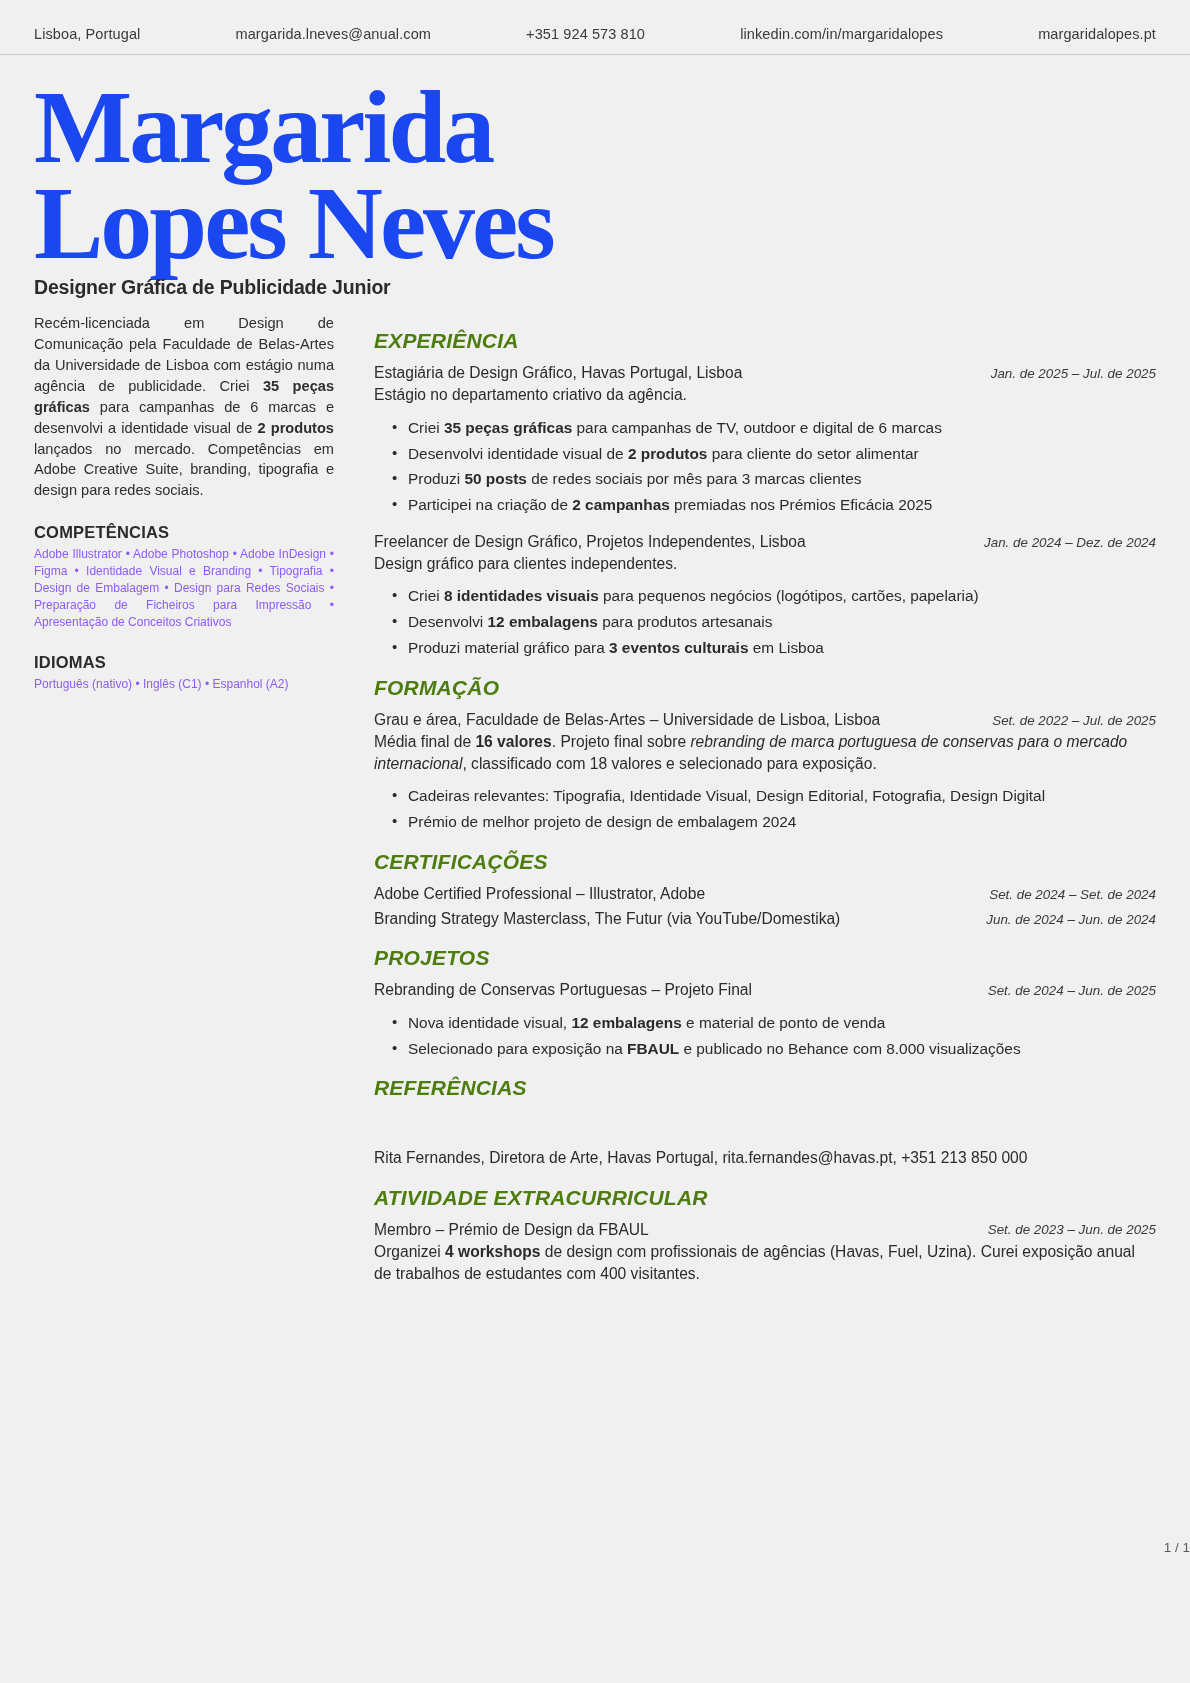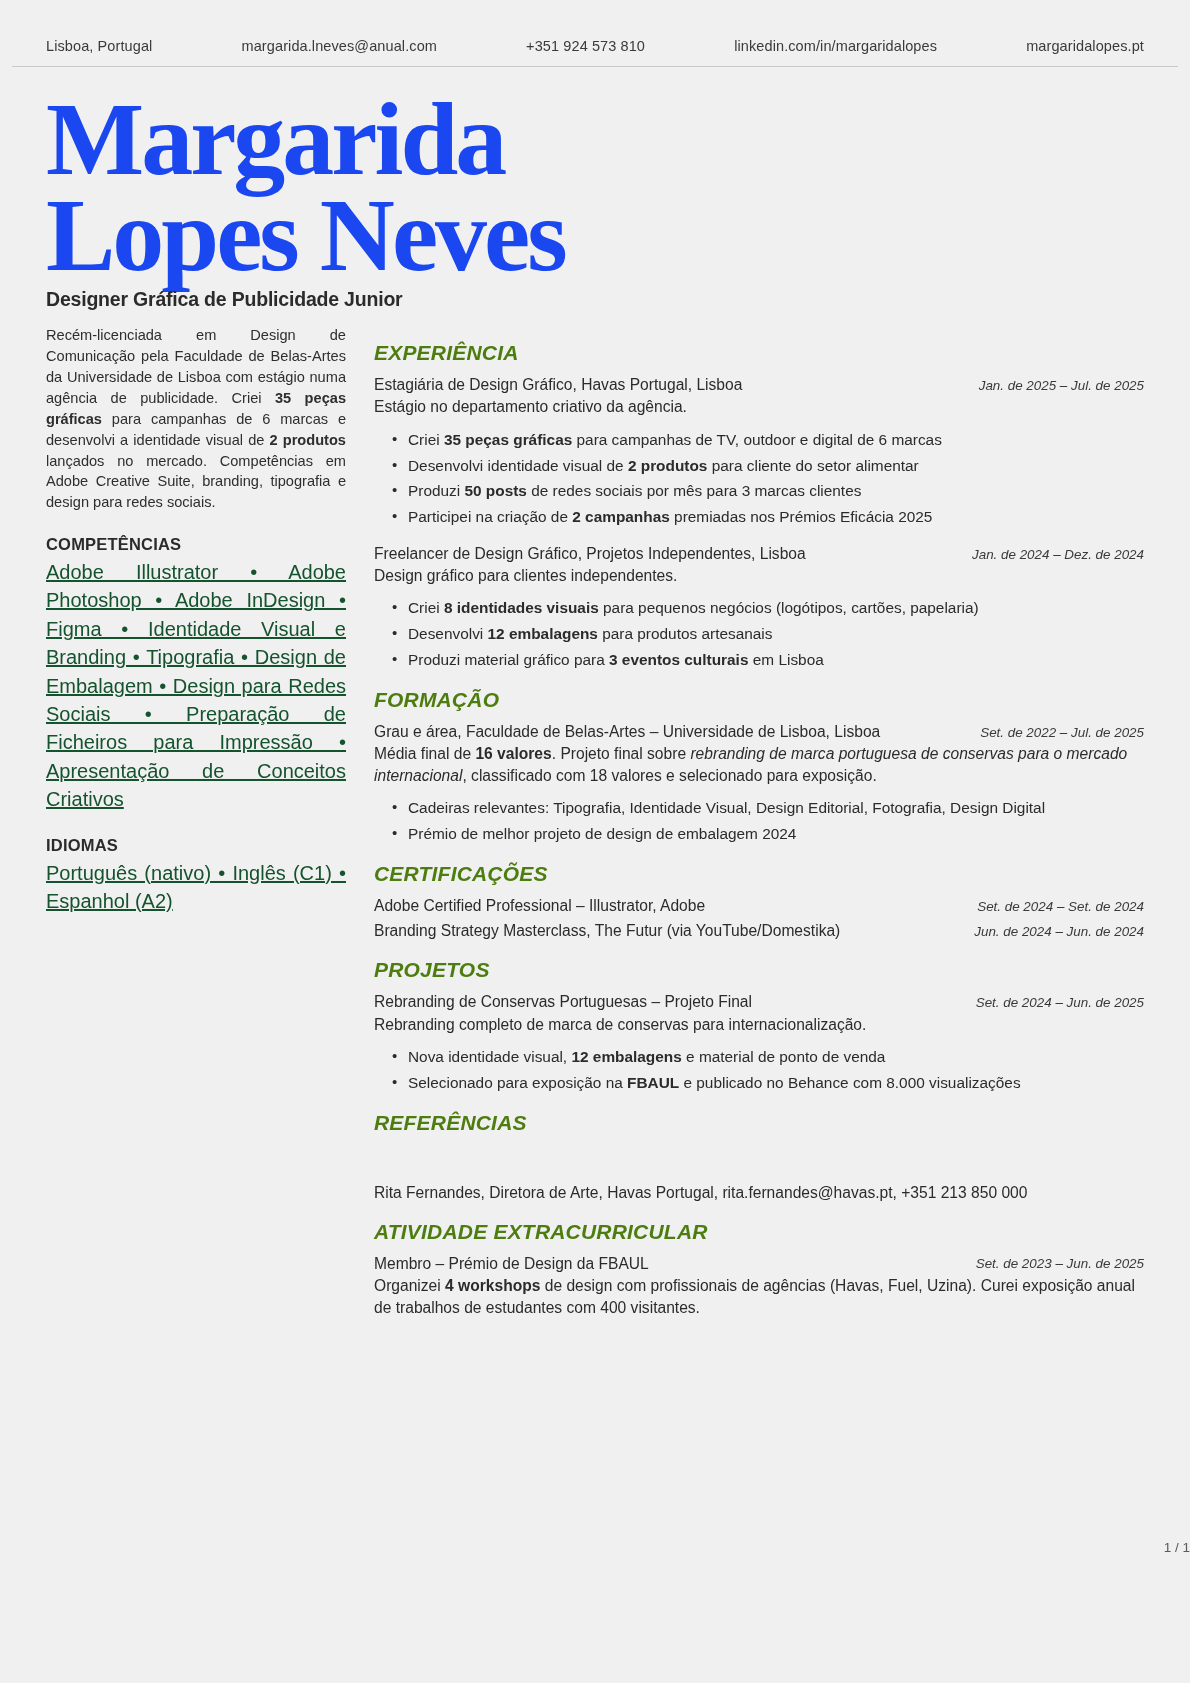--- a/index.html
+++ b/index.html
@@ -8,21 +8,21 @@
     height: 1683px;
     background: #f0f0f0;
     font-family: "Liberation Sans", sans-serif;
     color: #2b2b2b;
   }
   .page {
     position: relative;
     width: 1190px;
     height: 1683px;
     background: #f0f0f0;
-    padding: 12px;
+    padding: 0;
   }
 
   
   .contact-bar {
     display: flex;
     justify-content: space-between;
     align-items: center;
     padding: 26px 34px 12px 34px;
     border-bottom: 1.5px solid #c9c9c9;
     margin: 0 0 0 0;
@@ -53,21 +53,21 @@
     font-size: 19.5px;
     font-weight: 700;
     color: #2b2b2b;
     letter-spacing: -0.2px;
   }
 
   
   .body-wrap {
     display: flex;
     padding: 14px 34px 0 34px;
-    gap: 28px;
+    gap: 40px;
     align-items: flex-start;
   }
   .col-left { width: 300px; flex: 0 0 300px; }
   .col-right { flex: 1 1 auto; }
 
   .summary {
     font-size: 14.6px;
     line-height: 1.43;
     color: #2e2e2e;
     text-align: justify;
@@ -75,25 +75,24 @@
   .summary b { font-weight: 700; }
 
   .side-heading {
     font-size: 16.5px;
     font-weight: 700;
     letter-spacing: 0.2px;
     color: #2b2b2b;
     margin: 22px 0 4px 0;
   }
   .side-text {
-    font-size: 20px;
+    font-size: 12px;
     line-height: 1.42;
-    color: #14532d;
+    color: #8b5cf6;
     text-align: justify;
-    text-decoration: underline;
   }
 
   
   .section { margin-bottom: 4px; }
   .section-heading {
     font-size: 21px;
     font-weight: 700;
     letter-spacing: 0.2px;
     color: #4d7c0f;
     margin: 16px 0 9px 0;
@@ -268,21 +267,20 @@
         </div>
       </div>
 
       <div class="section">
         <div class="section-heading">PROJETOS</div>
         <div class="entry">
           <div class="entry-head">
             <span class="entry-title">Rebranding de Conservas Portuguesas – Projeto Final</span>
             <span class="entry-date">Set. de 2024 – Jun. de 2025</span>
           </div>
-          <div class="entry-sub">Rebranding completo de marca de conservas para internacionalização.</div>
           <ul class="bullets">
               <li>Nova identidade visual, <b>12 embalagens</b> e material de ponto de venda</li>
               <li>Selecionado para exposição na <b>FBAUL</b> e publicado no Behance com 8.000 visualizações</li>
             </ul>
         </div>
       </div>
 
       <div class="section">
         <div class="section-heading">REFERÊNCIAS</div>
         <div class="plain-line">Rita Fernandes, Diretora de Arte, Havas Portugal, rita.fernandes@havas.pt, +351 213 850 000</div>

